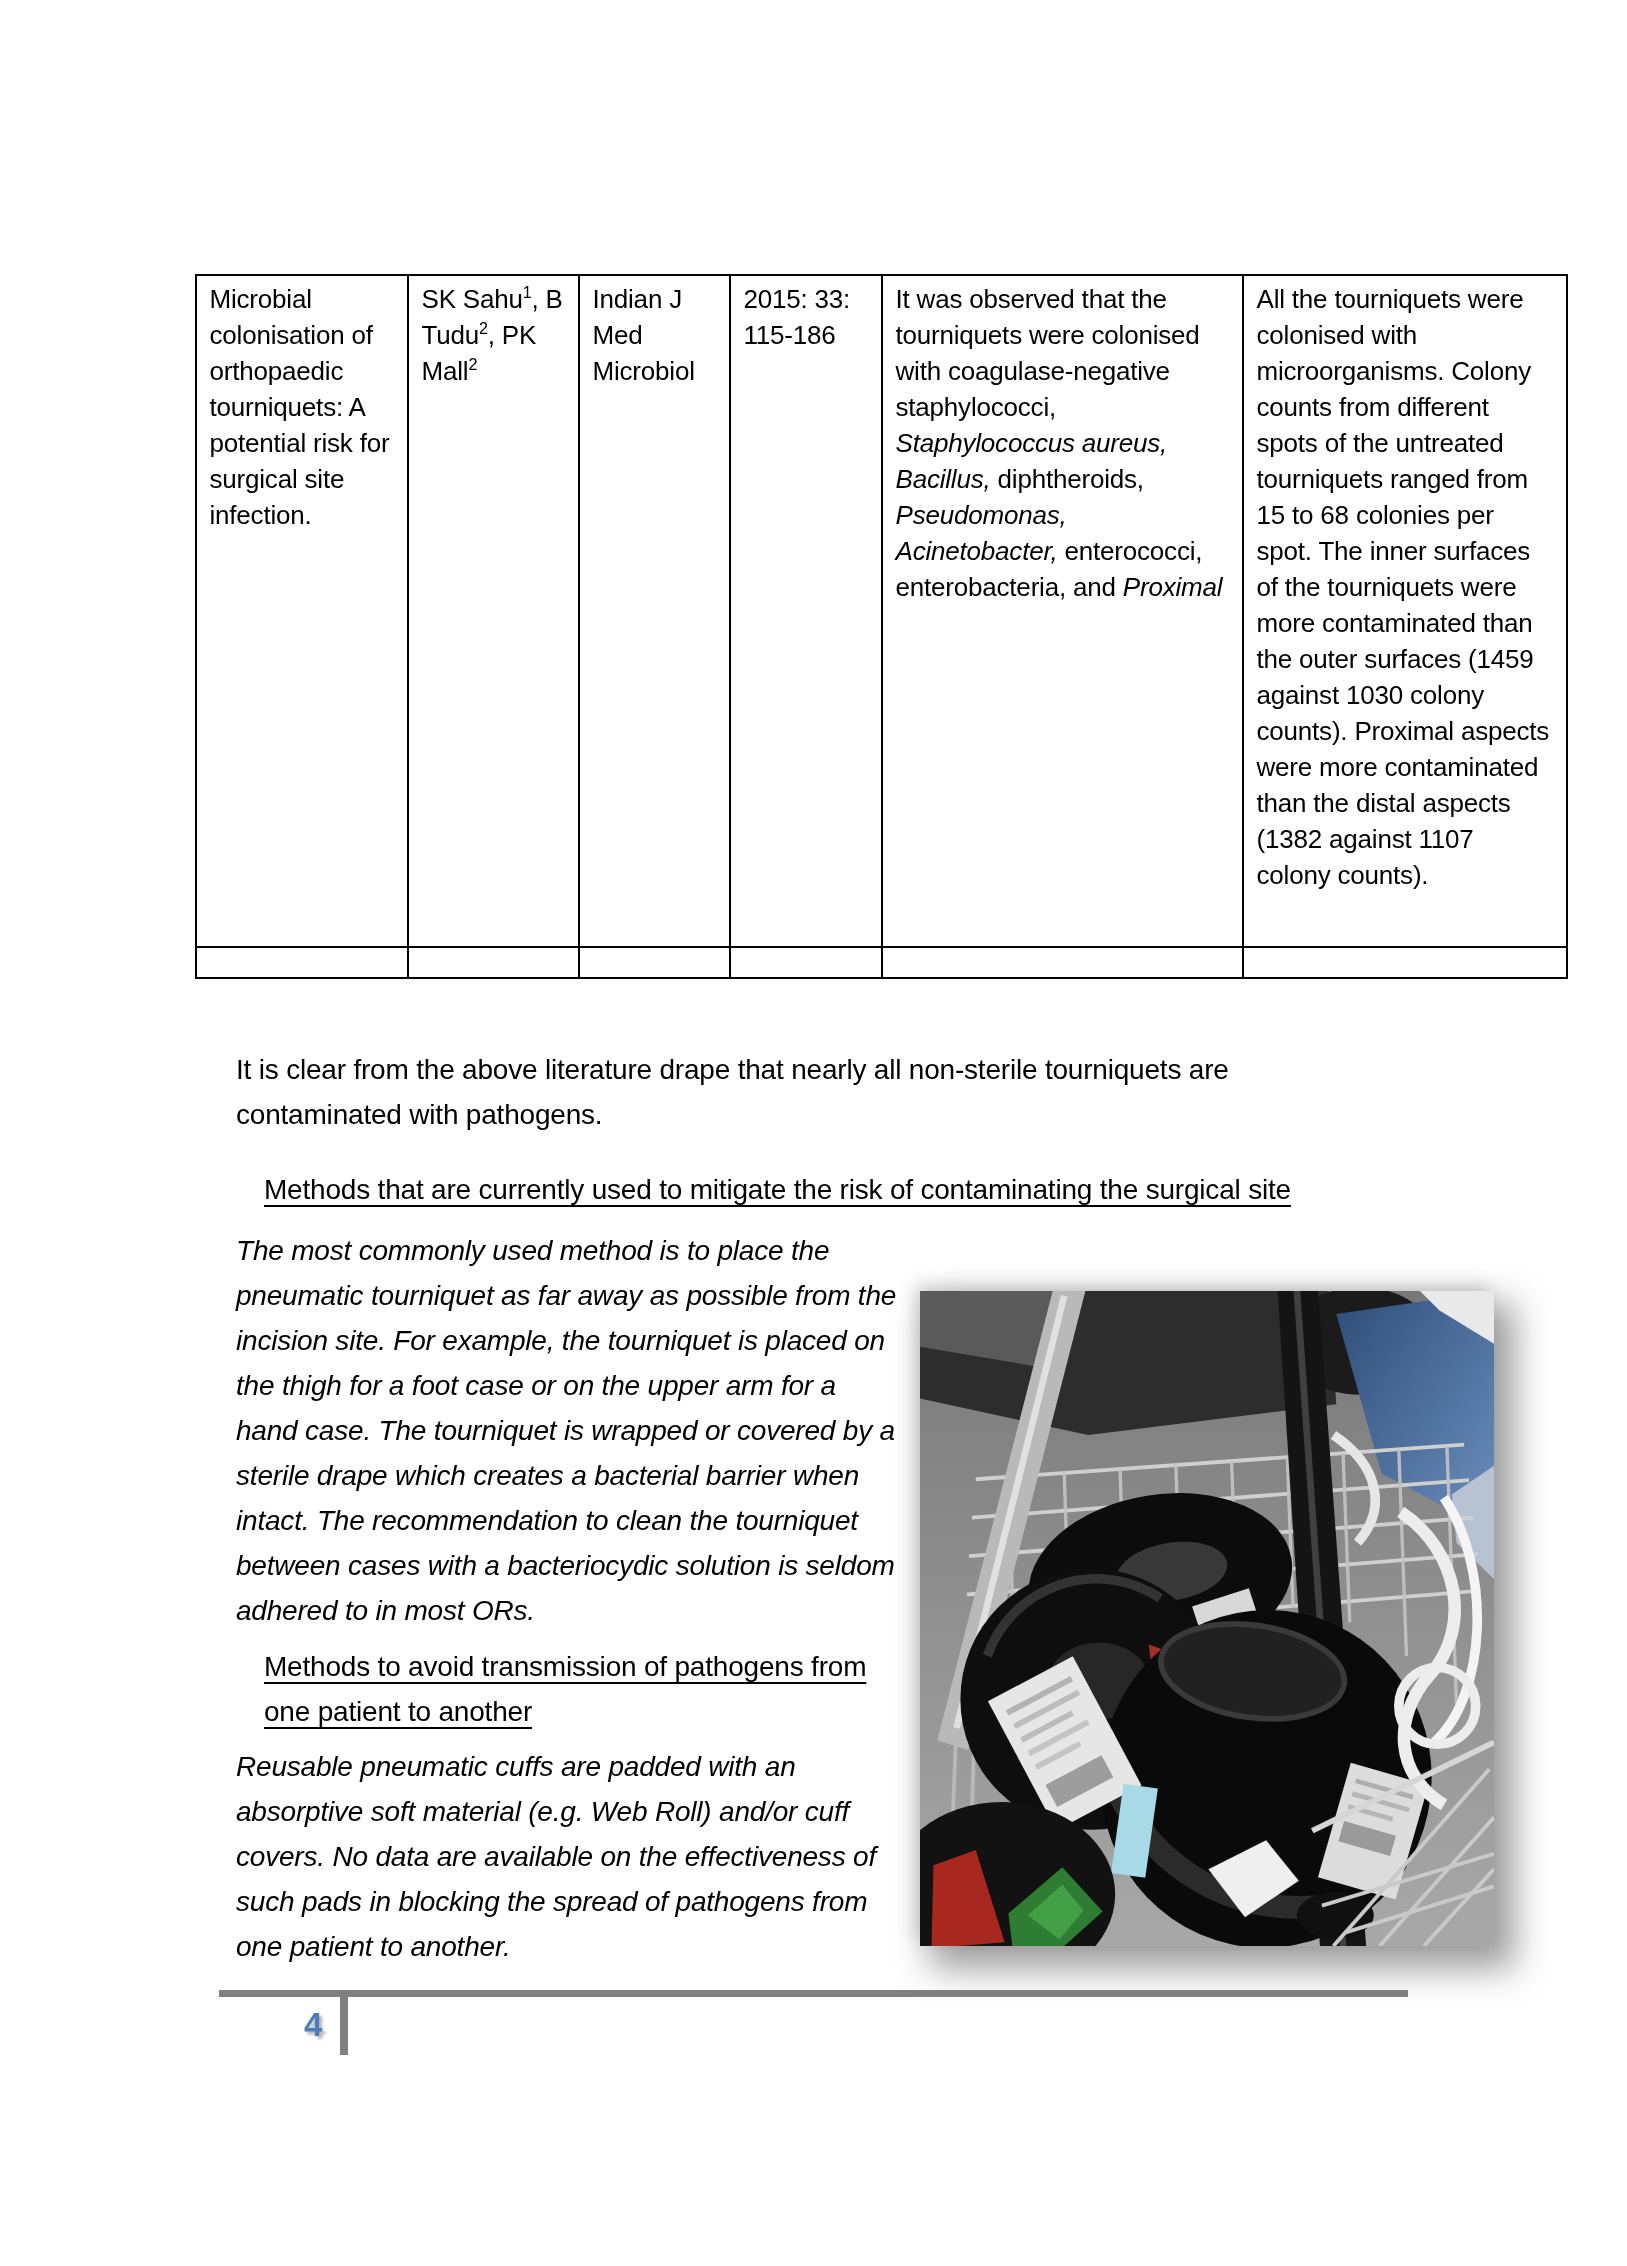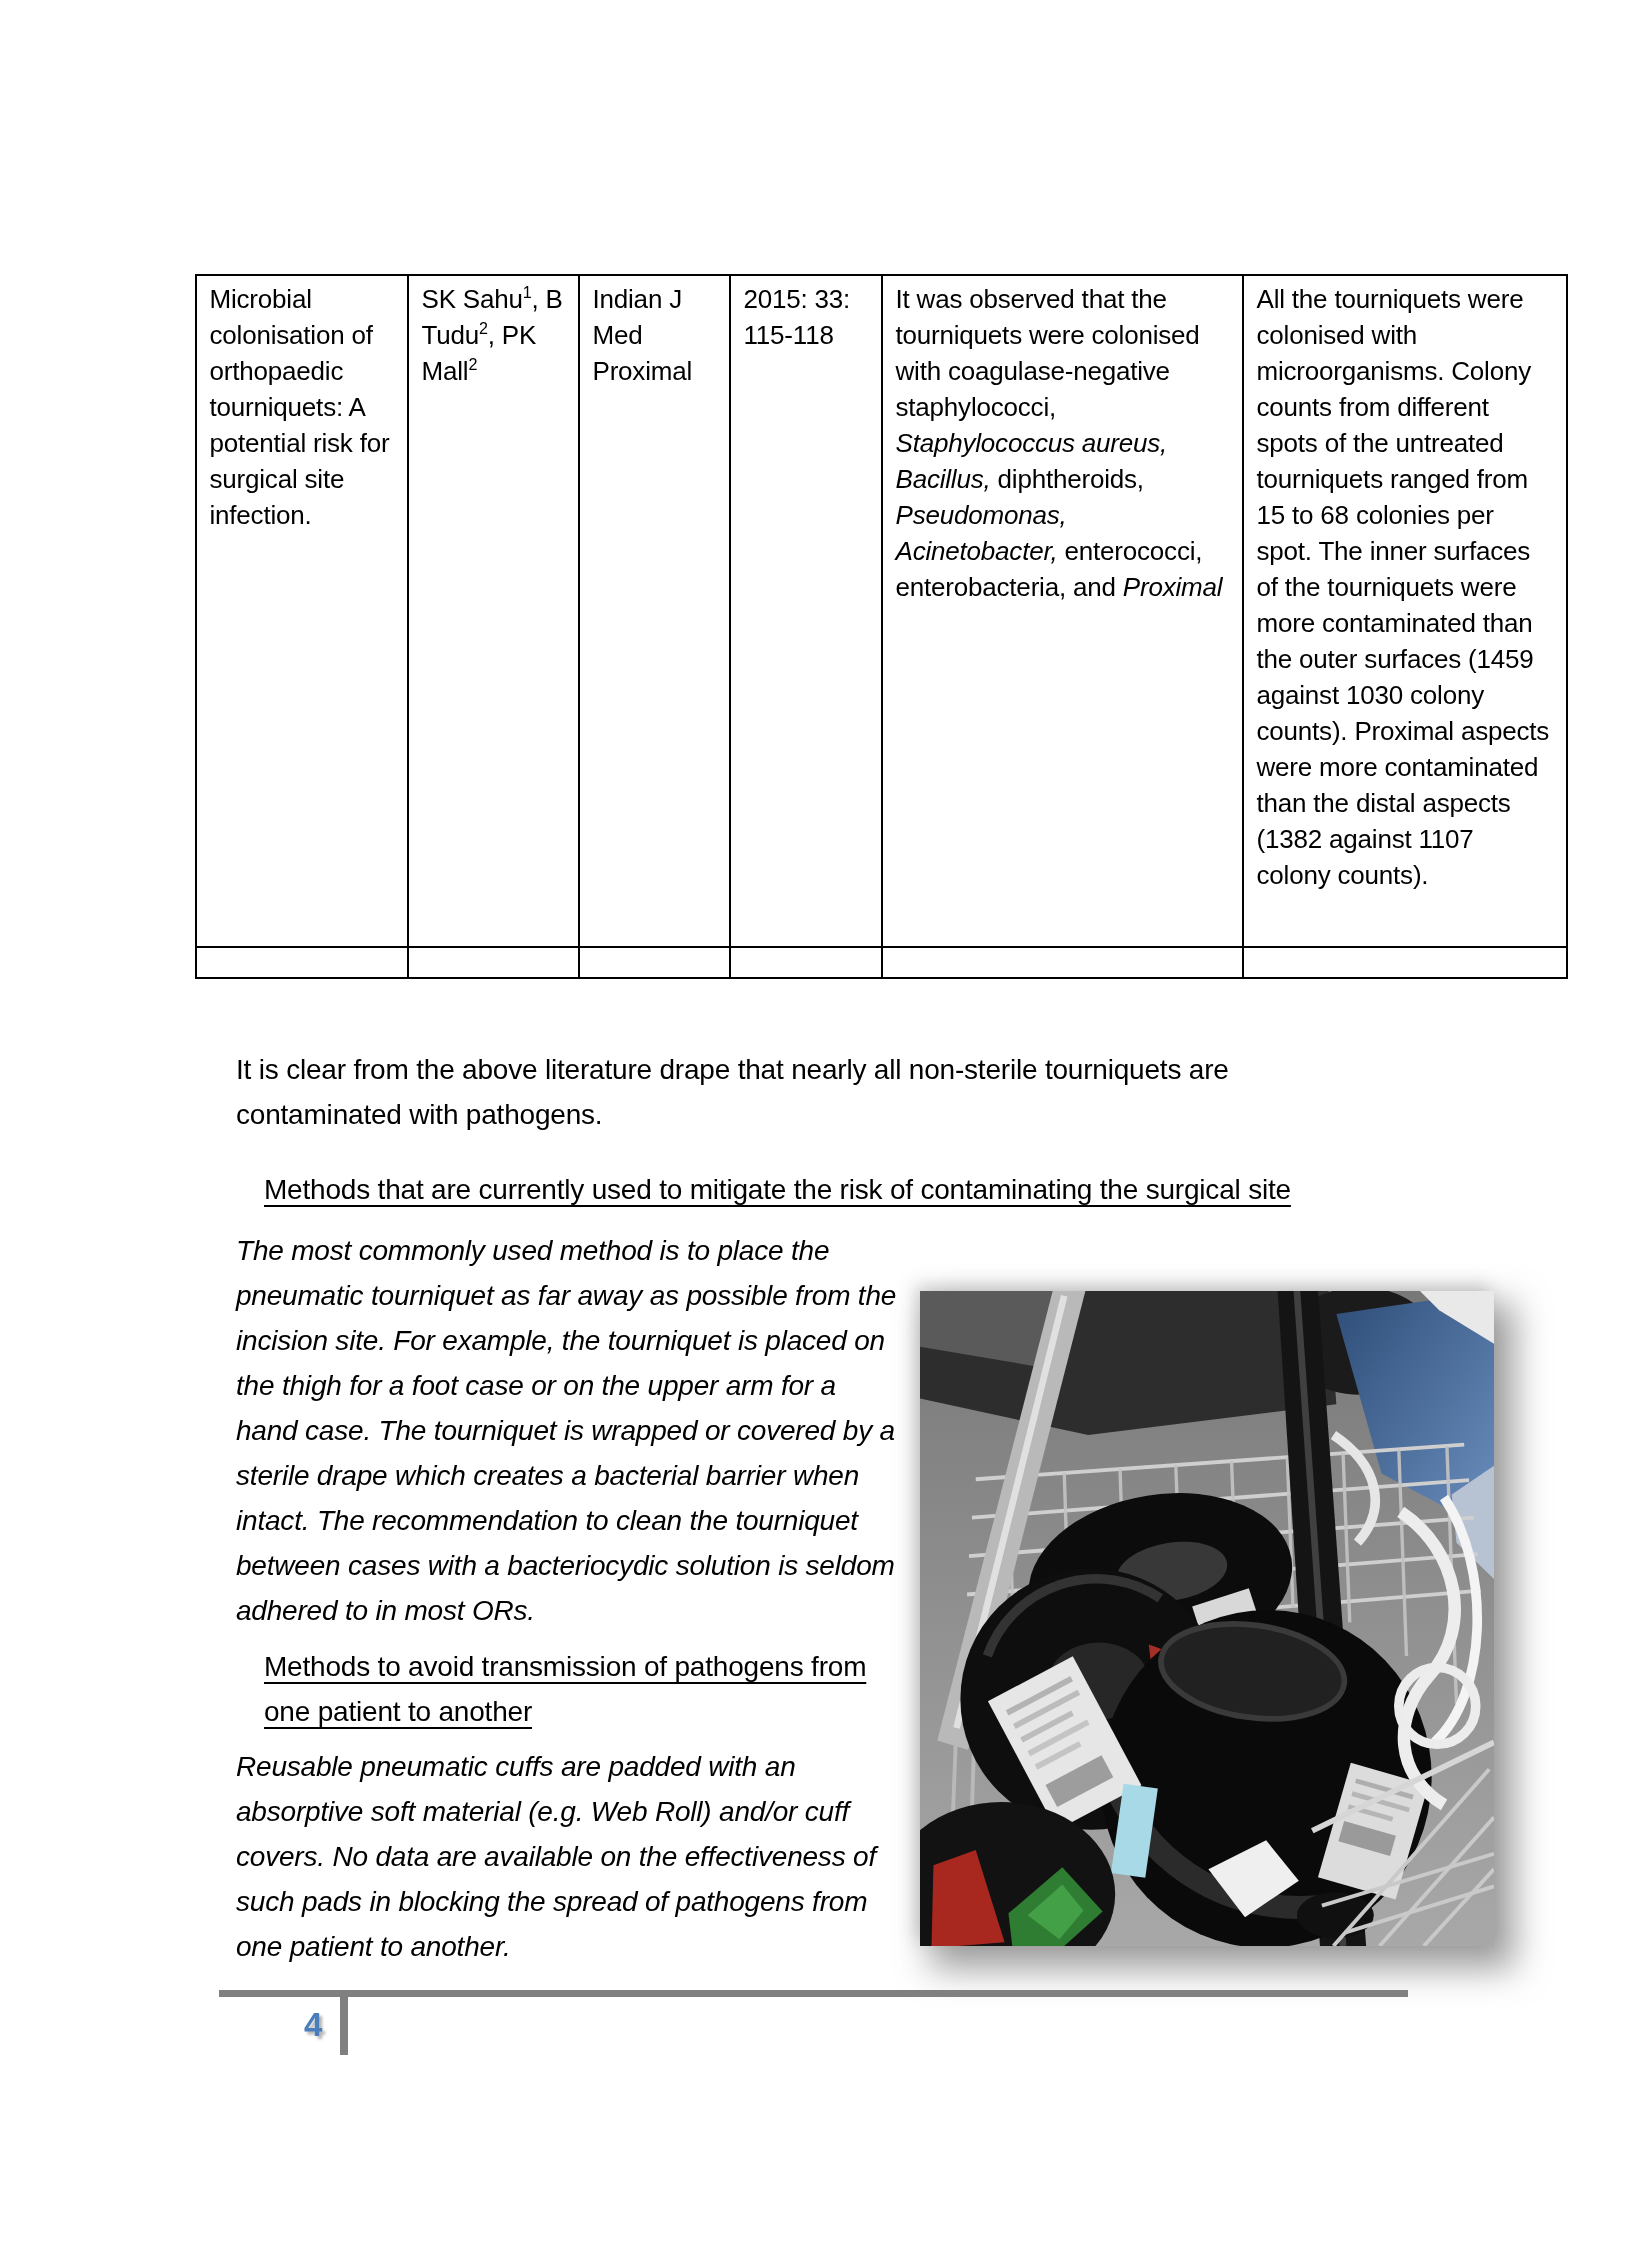--- a/index.html
+++ b/index.html
@@ -69,22 +69,22 @@
         <col style="width:171px">
         <col style="width:151px">
       <col style="width:152px">
         <col style="width:361px">
         <col style="width:324px">
     </colgroup>
     <tbody>
       <tr class="main-row">
         <td>Microbial colonisation of orthopaedic tourniquets: A potential risk for surgical site infection.</td>
         <td>SK Sahu<sup>1</sup>, B Tudu<sup>2</sup>, PK Mall<sup>2</sup></td>
-        <td>Indian J Med Proximal</td>
-        <td>2015: 33: 115-118</td>
+        <td>Indian J Med Microbiol</td>
+        <td>2015: 33: 115-186</td>
         <td>It was observed that the tourniquets were colonised with coagulase-negative staphylococci, <i>Staphylococcus aureus,</i> <i>Bacillus,</i> diphtheroids, <i>Pseudomonas,</i> <i>Acinetobacter,</i> enterococci, enterobacteria, and <i>Proximal</i></td>
         <td>All the tourniquets were colonised with microorganisms. Colony counts from different spots of the untreated tourniquets ranged from 15 to 68 colonies per spot. The inner surfaces of the tourniquets were more contaminated than the outer surfaces (1459 against 1030 colony counts). Proximal aspects were more contaminated than the distal aspects (1382 against 1107 colony counts).</td>
       </tr>
       <tr class="empty-row">
         <td></td>
         <td></td>
         <td></td>
         <td></td>
         <td></td>
         <td></td>

